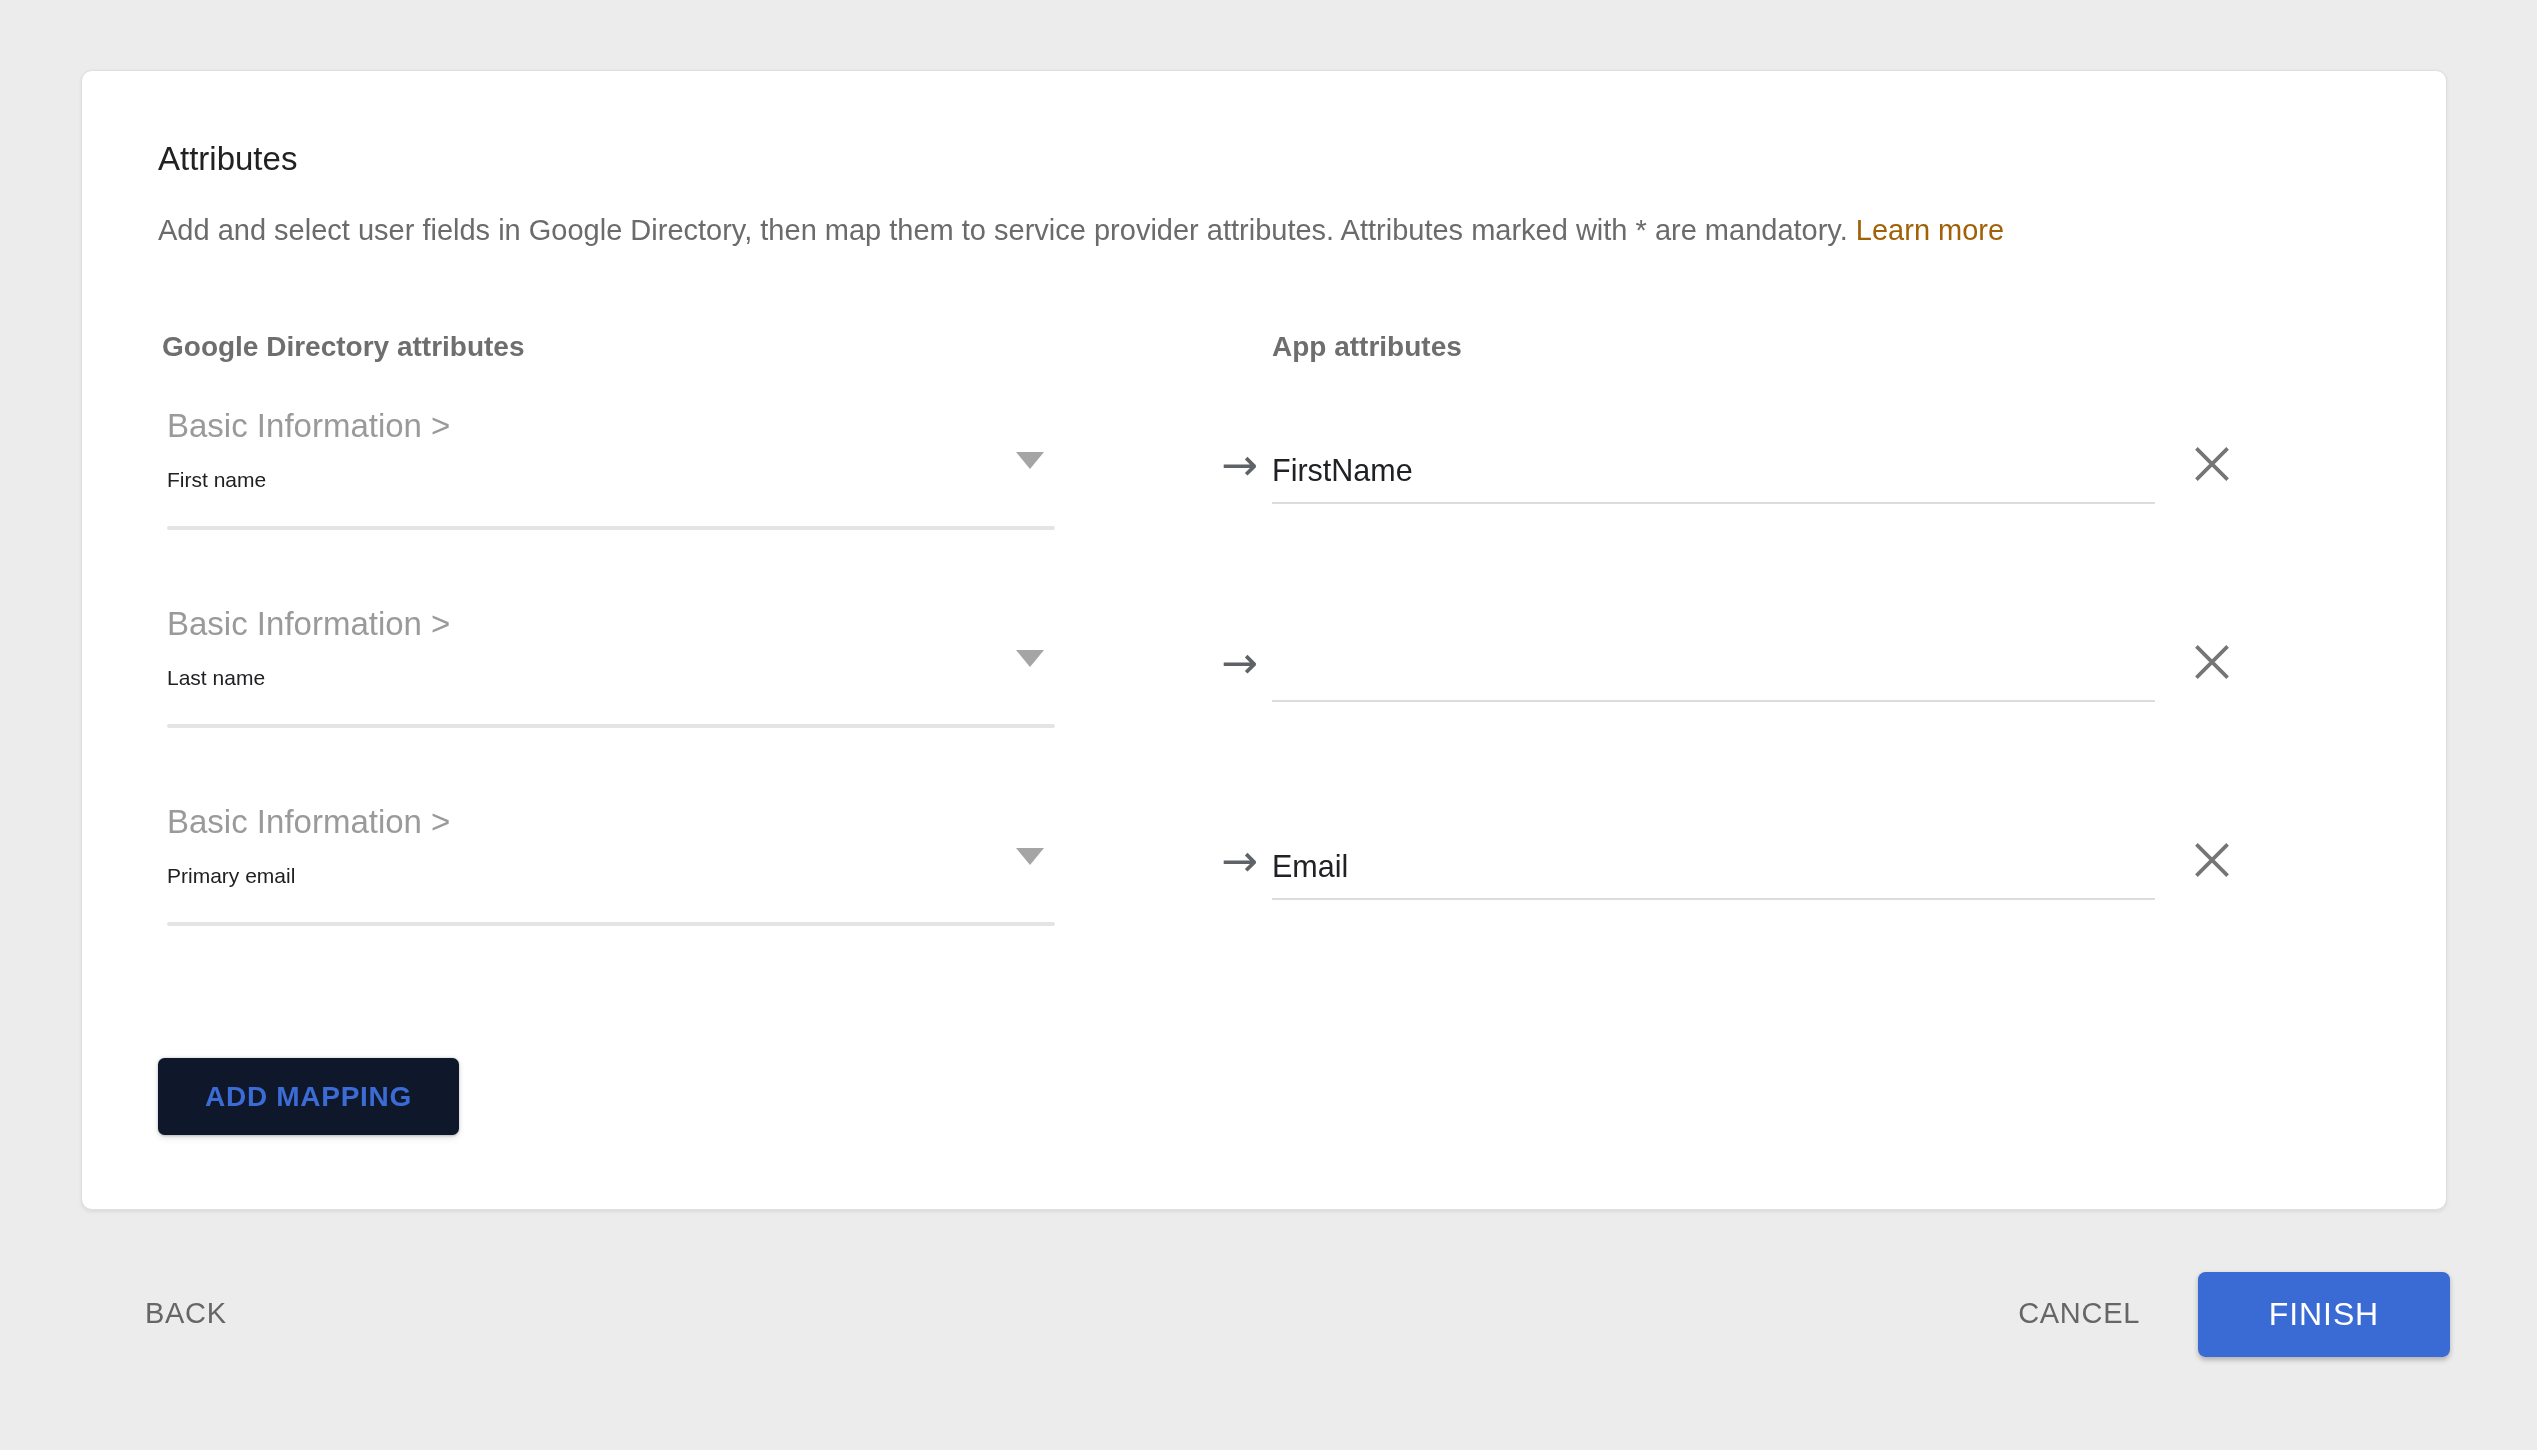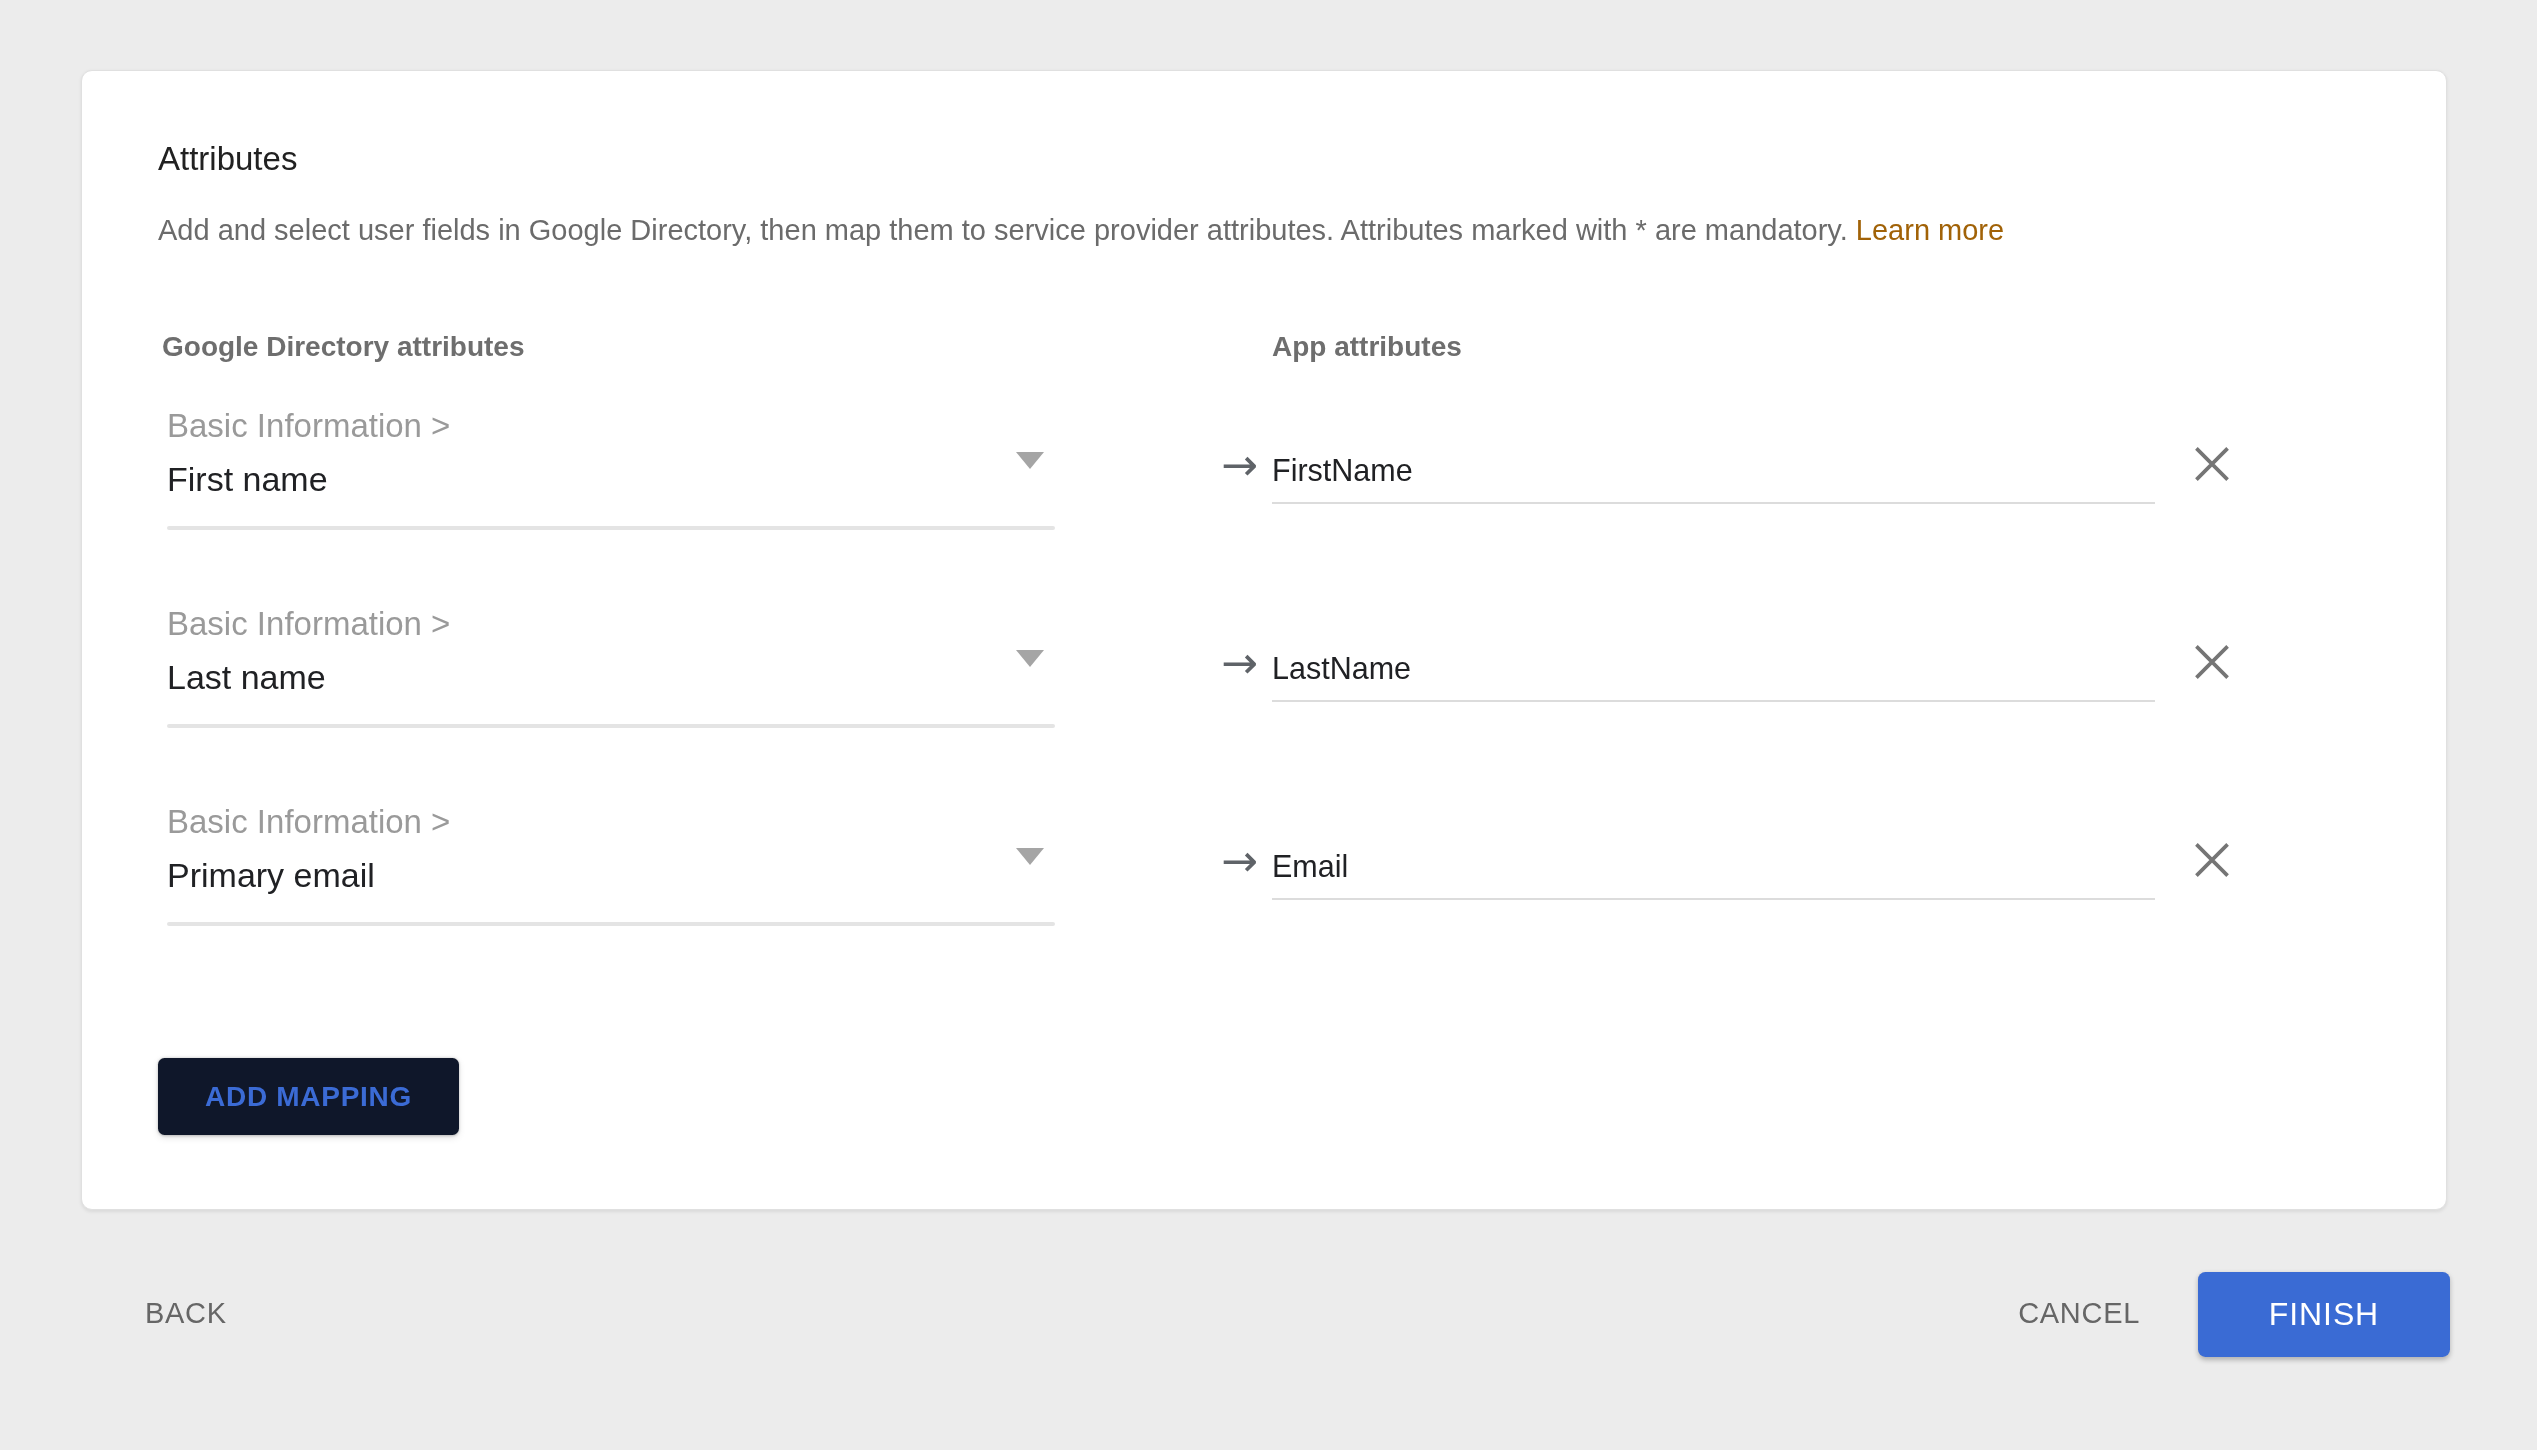--- a/index.html
+++ b/index.html
@@ -71,21 +71,21 @@
   }
   .select-category {
     position: absolute;
     left: 0; top: 11px;
     font-size: 33px; line-height: 33px;
     color: #9a9a9a;
   }
   .select-value {
     position: absolute;
     left: 0; top: 61px;
-    font-size: 34px; line-height: 41px;
+    font-size: 21px; line-height: 41px;
     color: #202124;
   }
   .select-underline {
     position: absolute;
     left: 0; top: 128px;
     width: 100%; height: 3.7px;
     background: #e4e4e4;
     border-radius: 2.8px;
   }
   .dropdown-triangle {
@@ -221,21 +221,20 @@
     </div>
 
     <div class="map-row r1">
       <div class="select-field">
         <div class="select-category">Basic Information &gt;</div>
         <div class="select-value">Last name</div>
         <div class="dropdown-triangle"></div>
         <div class="select-underline"></div>
       </div>
       <div class="map-arrow">→</div>
-      <input class="app-input" type="text" value="LastName" style="">
       <div class="app-underline"></div>
       <button class="remove-btn">
         <svg width="44" height="44" viewBox="0 0 48 48">
             <path d="M7 7 L41 41 M41 7 L7 41" stroke="#757575" stroke-width="4" fill="none"></path>
           </svg>
       </button>
     </div>
 
     <div class="map-row r2">
       <div class="select-field">

